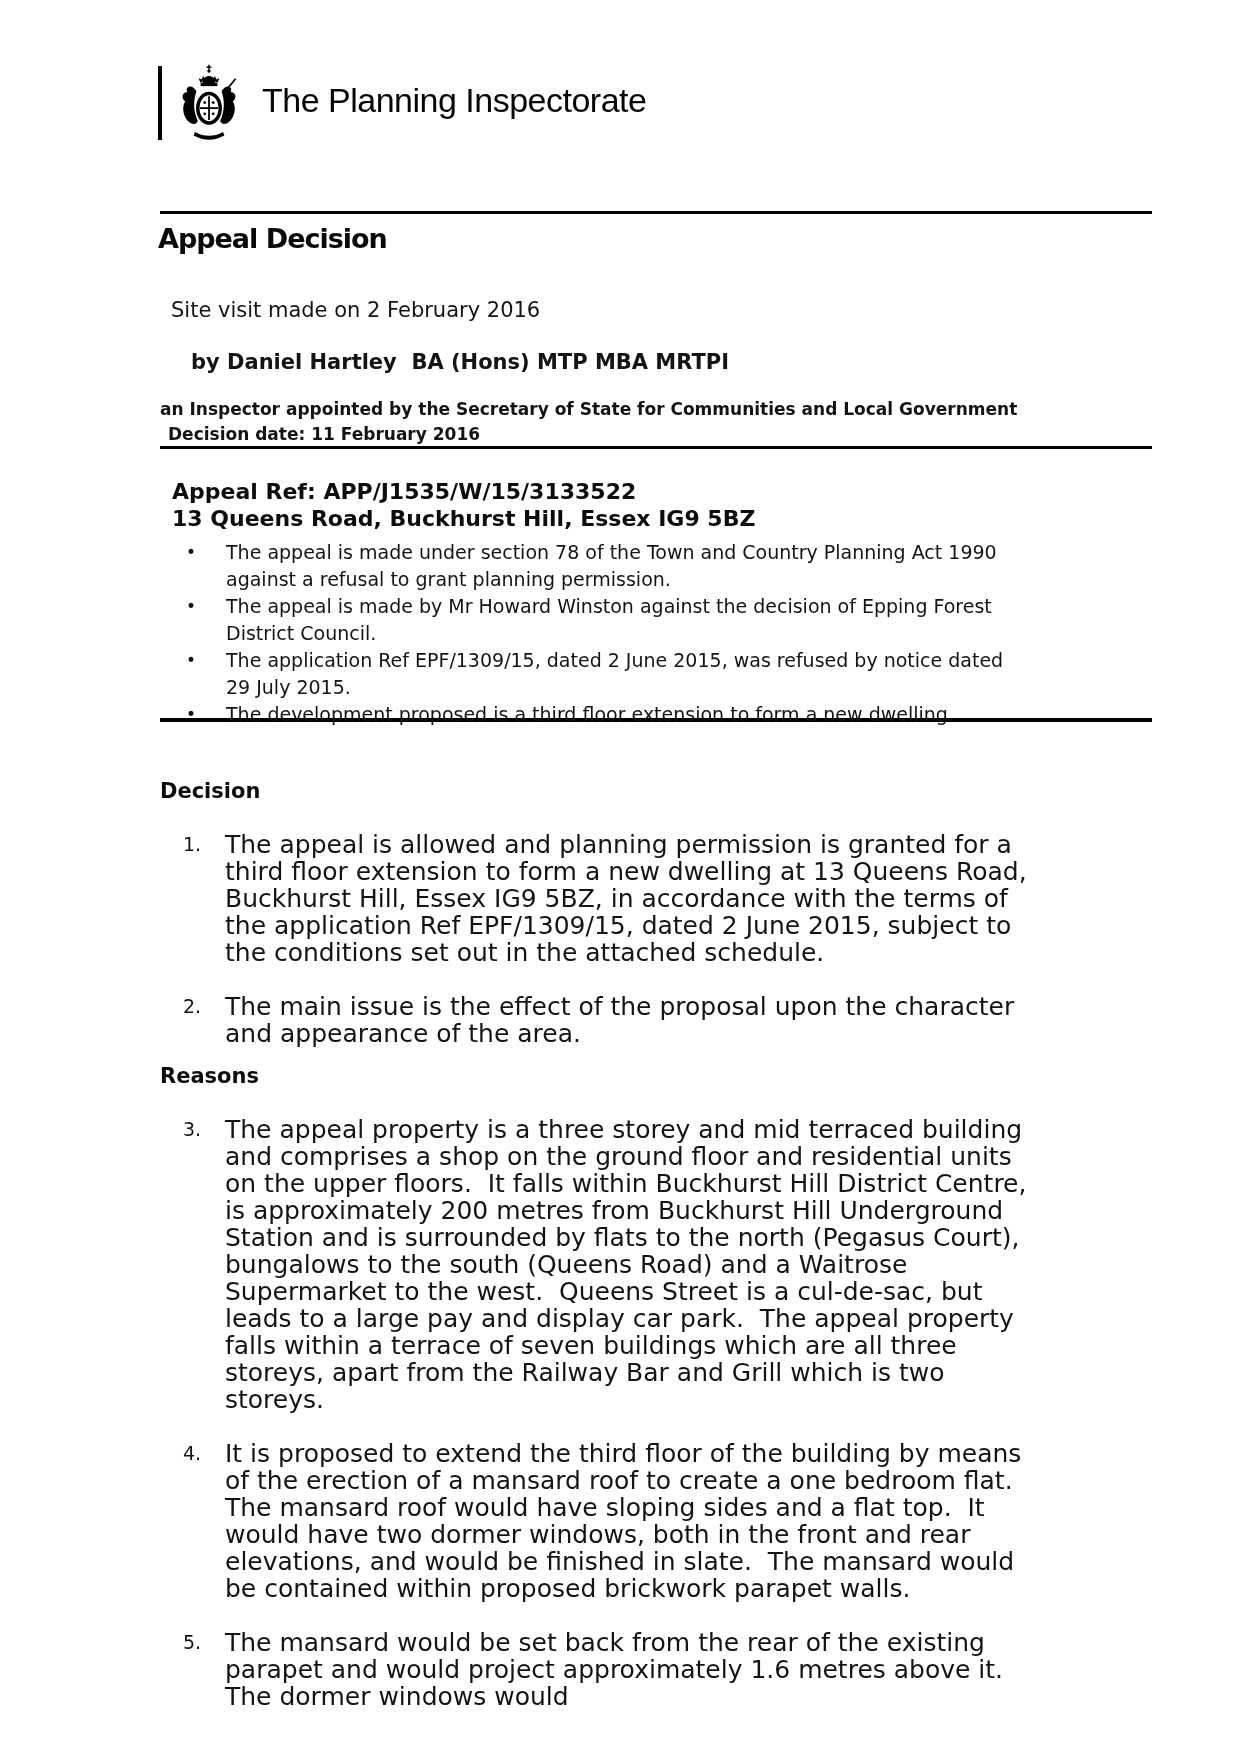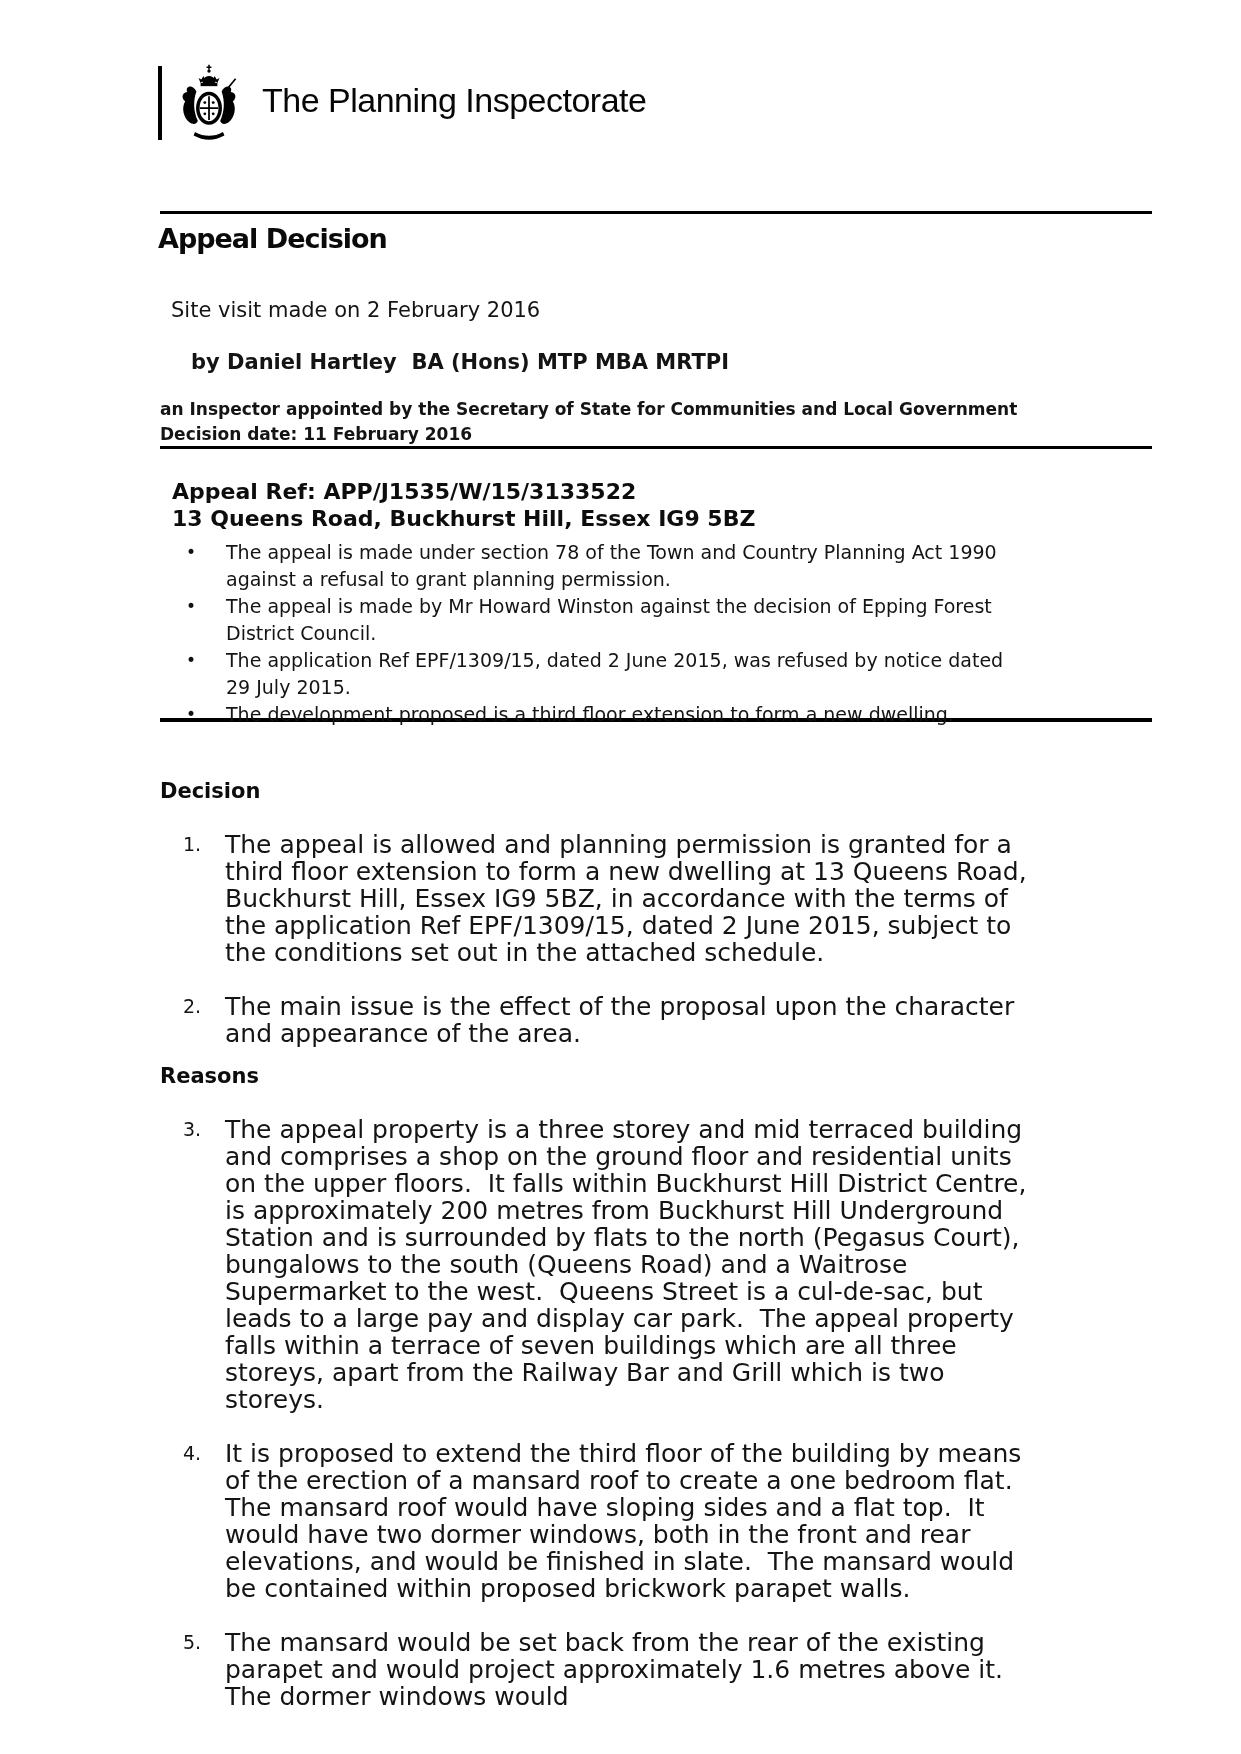--- a/index.html
+++ b/index.html
@@ -36,21 +36,21 @@
   
   .doc-title{
     position:absolute;left:158px;top:216px;
     font-size:27px;line-height:46px;font-weight:bold;
     letter-spacing:-1px;color:#0a0a0a;white-space:pre;
   }
   .meta-line{position:absolute;left:160px;white-space:pre;color:#141414;}
   .site-visit{top:297px;font-size:21px;line-height:26px;margin-left:11px;}
   .by-line{top:349px;font-size:21px;line-height:26px;font-weight:bold;margin-left:31px;}
   .inspector-line{top:391px;font-size:17px;line-height:20px;font-weight:bold;margin-top:8px;}
-  .decision-date{top:424px;font-size:17px;line-height:20px;font-weight:bold;}
+  .decision-date{top:424px;font-size:17px;line-height:20px;font-weight:bold;margin-left:8px;}
   
   .ref-block{position:absolute;left:172px;top:478px;width:980px;}
   .ref-line{font-size:22px;line-height:27px;font-weight:bold;color:#0d0d0d;white-space:pre;}
   .bullet-list{margin-top:7px;}
   .bullet{display:flex;}
   .bdot{
     width:54px;padding-left:14px;box-sizing:border-box;
     font-size:17px;line-height:27px;flex:none;
   }
   .btext{

